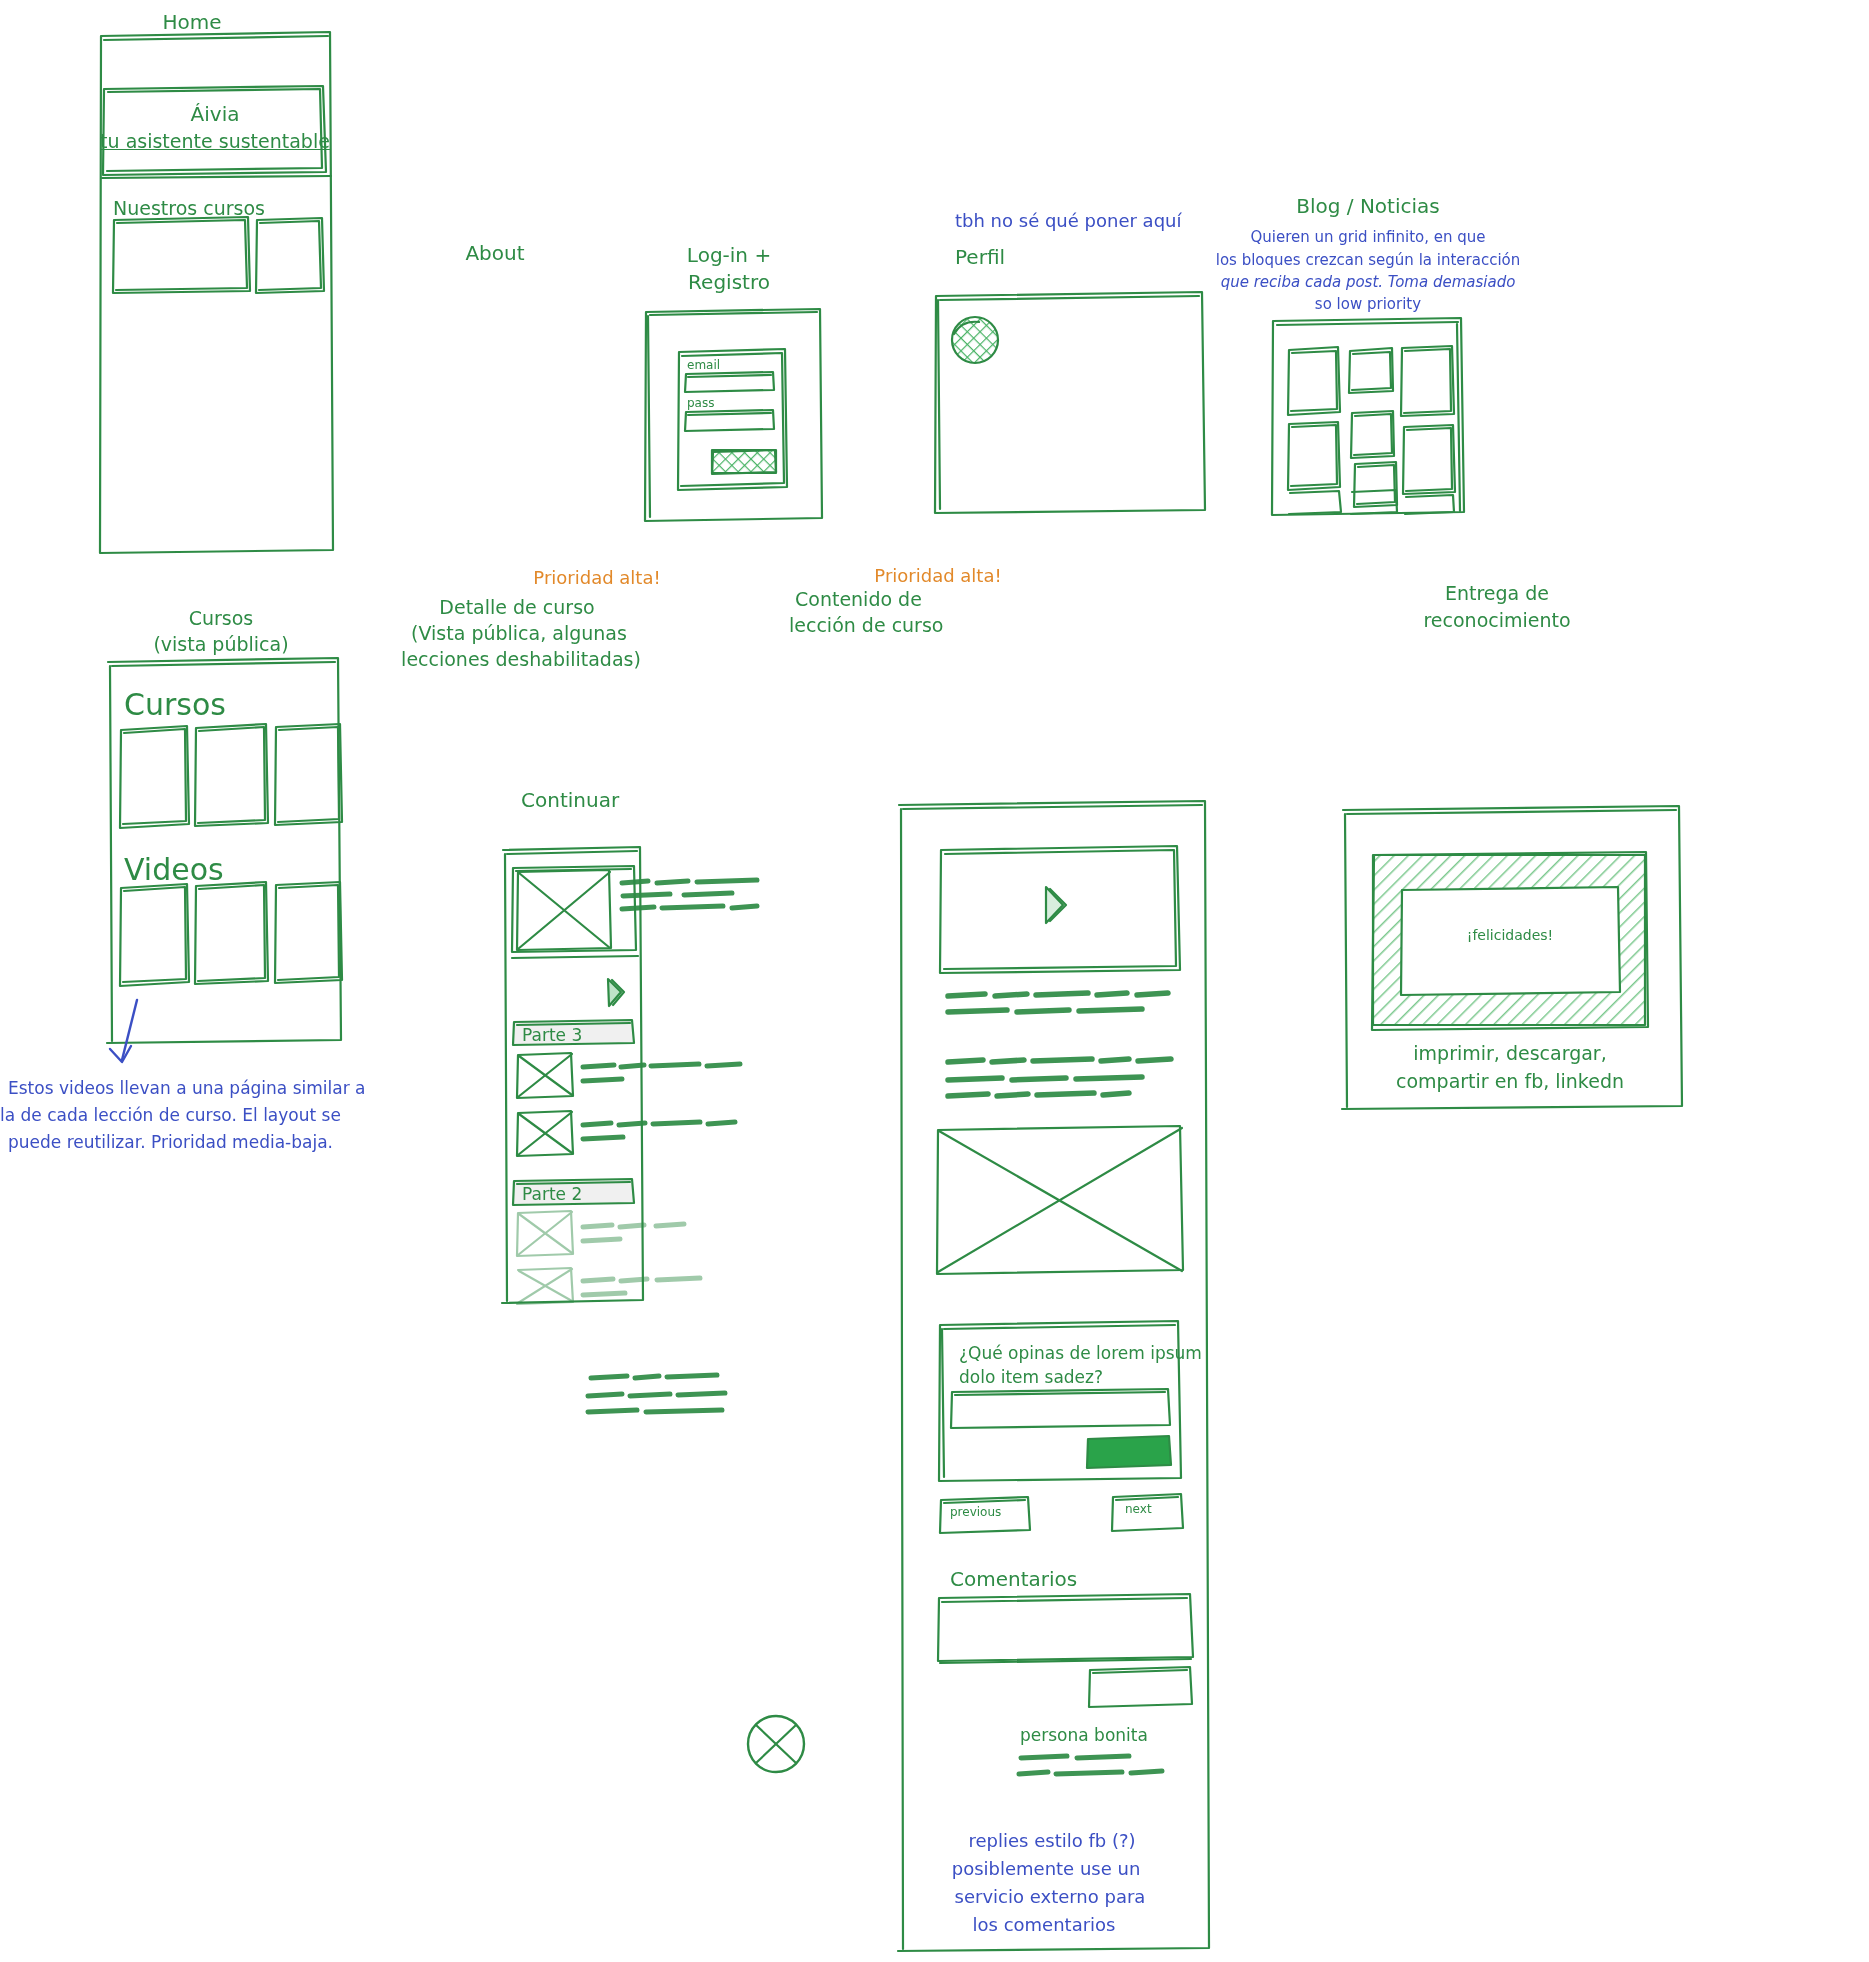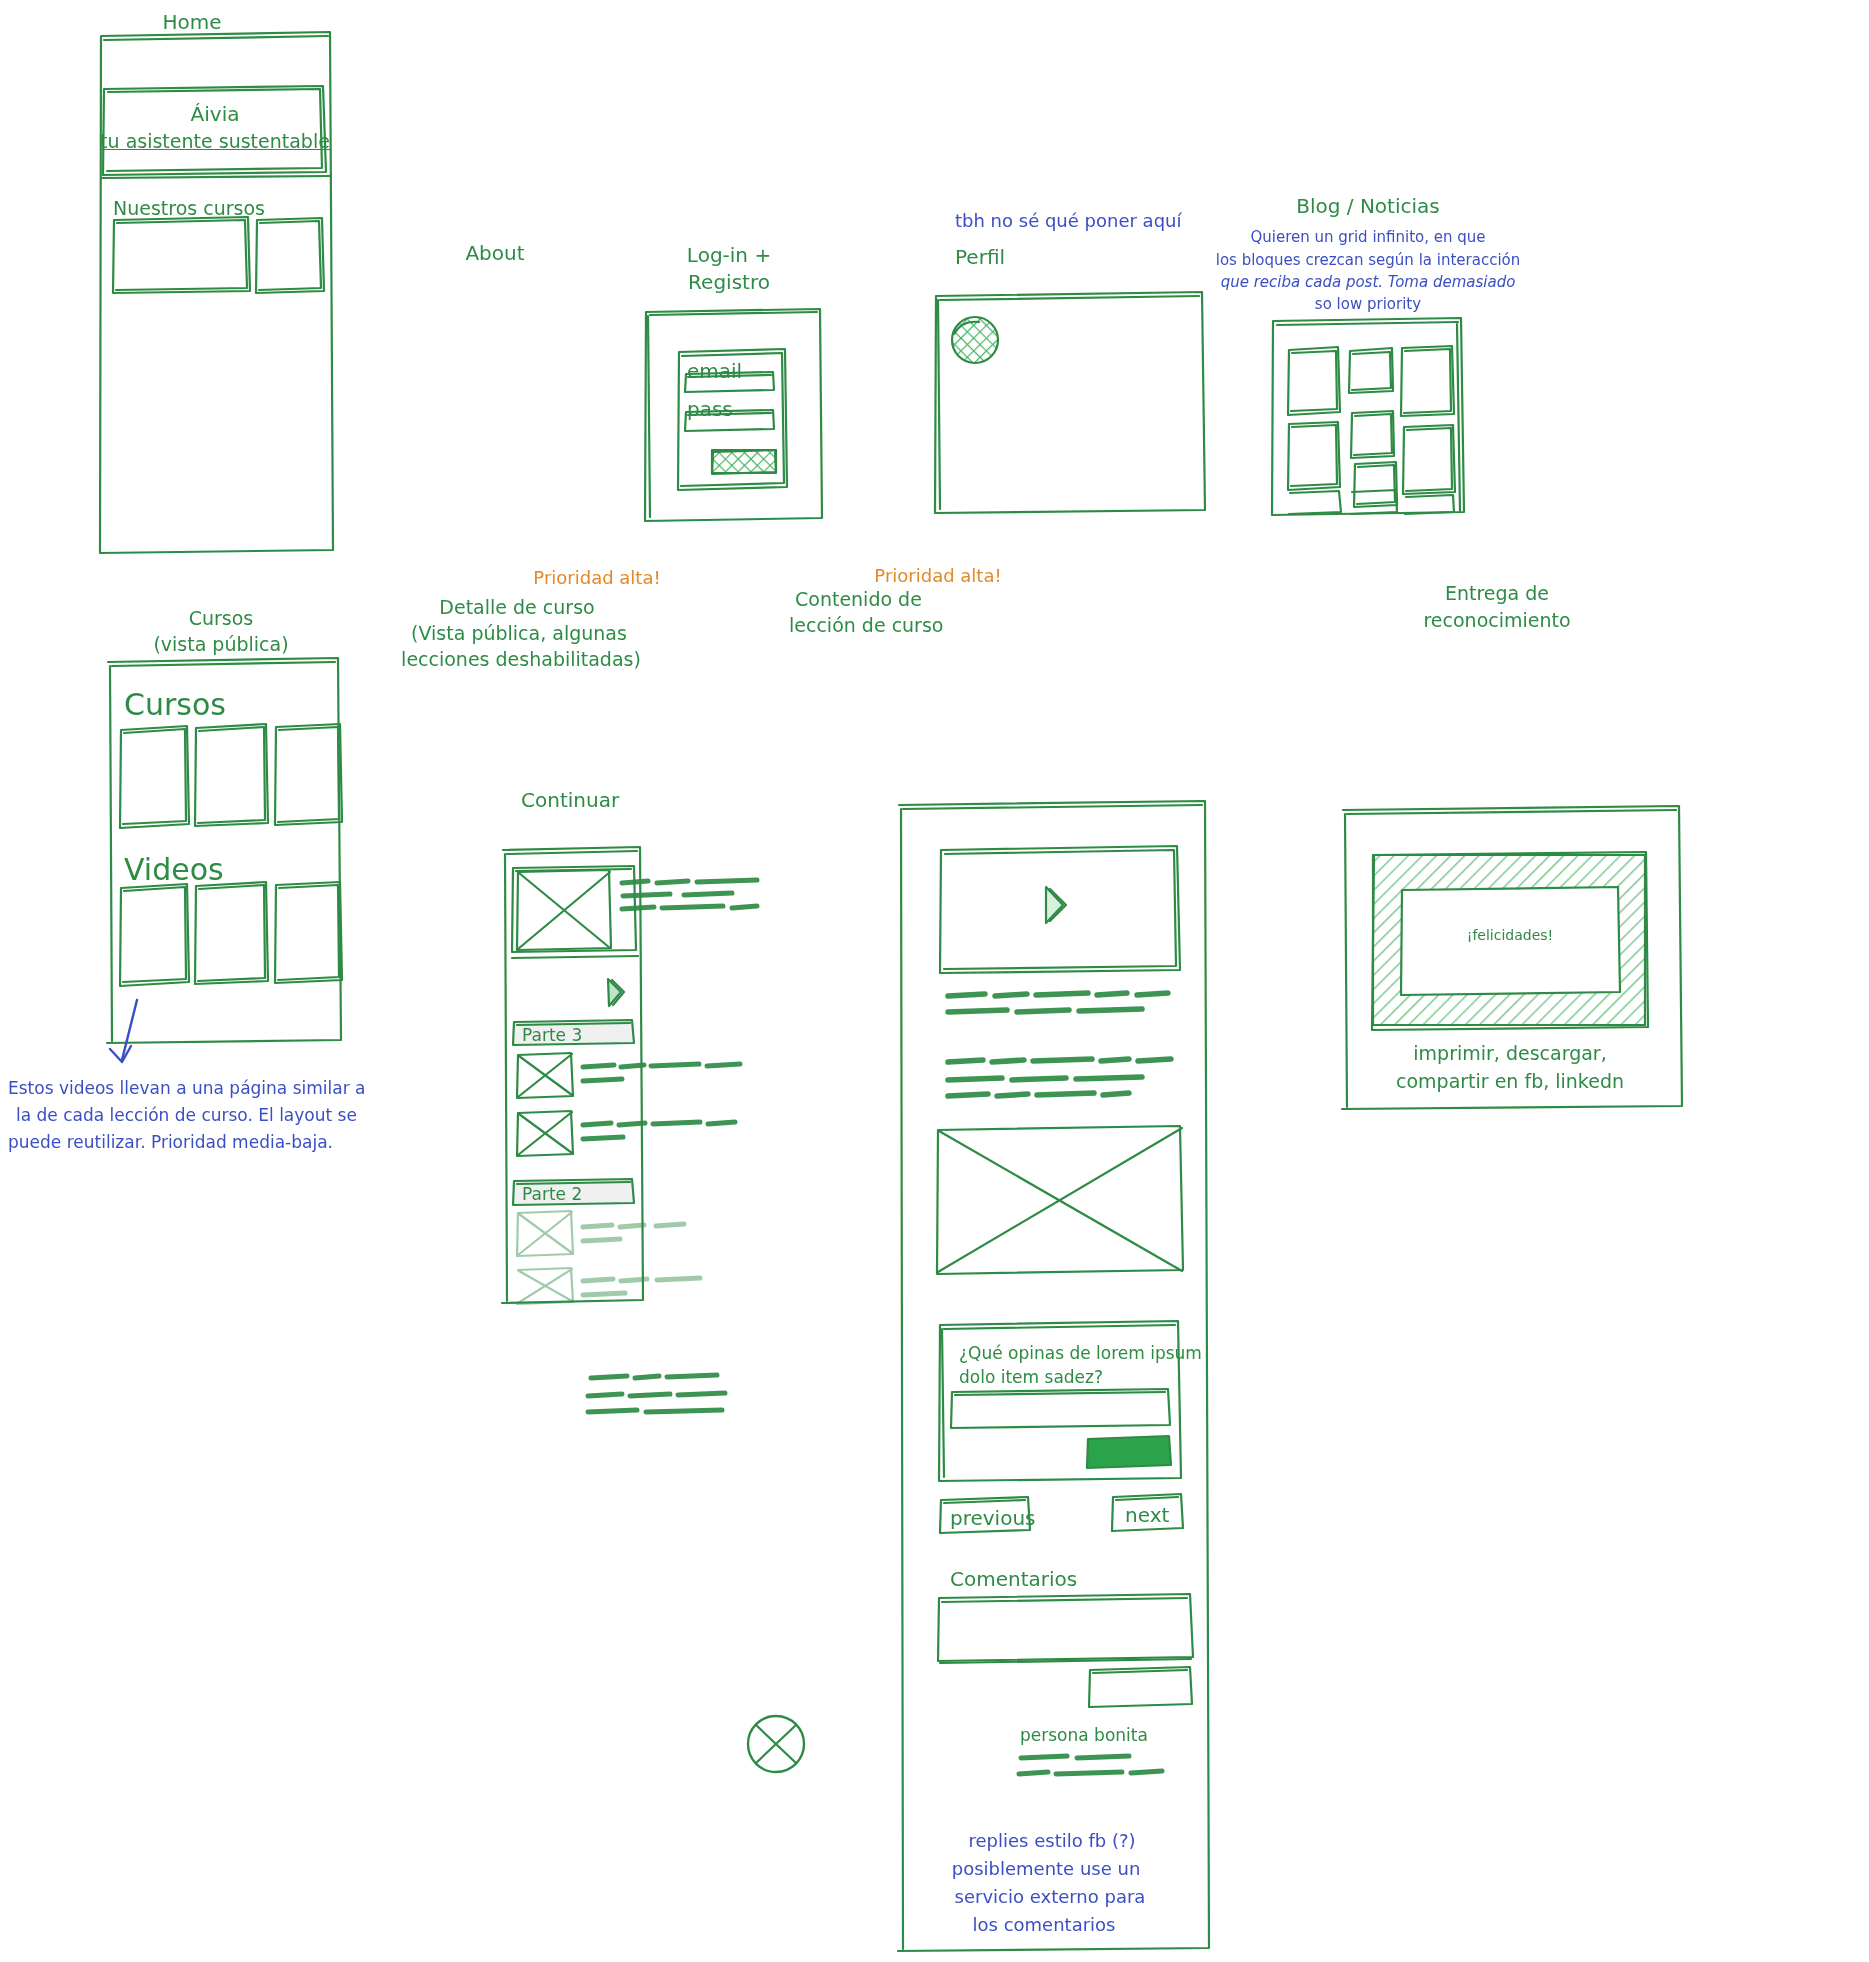--- a/index.html
+++ b/index.html
@@ -11,21 +11,21 @@
   .cv{position:absolute;left:0;top:0;width:1869px;height:1962px;}
   .lbl{position:absolute;color:#2e8b45;white-space:pre;line-height:1.45;}
   .lbl.blue{color:#3b4fc4;}
   .lbl.orange{color:#e2892a;}
   .c{text-align:left;transform:translateX(-50%);}
   .l{text-align:left;}
   .t20{font-size:20px;}
   .t19{font-size:19px;}
   .t18{font-size:18px;}
   .t17{font-size:17px;}
-  .t16{font-size:20px;}
+  .t16{font-size:12px;}
   .t15{font-size:15px;}
   .t28{font-size:30px;}
   .t22{font-size:14px;}
 </style>
 </head>
 <body>
 
 <svg class="cv" viewBox="0 0 1869 1962">
   <defs>
     <pattern id="hatch" width="10" height="10" patternUnits="userSpaceOnUse" patternTransform="rotate(45)">
@@ -351,21 +351,21 @@
 <div class="lbl c t15 blue" style="left:1368px;top:227px;">Quieren un grid infinito, en que</div>
 <div class="lbl c t15 blue" style="left:1368px;top:250px;">los bloques crezcan según la interacción</div>
 <div class="lbl c t15 blue" style="left:1368px;top:272px;font-style:italic;">que reciba cada post. Toma demasiado</div>
 <div class="lbl c t15 blue" style="left:1368px;top:294px;">so low priority</div>
 
 <div class="lbl c t19" style="left:221px;top:605px;">Cursos</div>
 <div class="lbl c t19" style="left:221px;top:631px;">(vista pública)</div>
 <div class="lbl l t28" style="left:124px;top:683px;">Cursos</div>
 <div class="lbl l t28" style="left:124px;top:848px;">Videos</div>
 <div class="lbl l t17 blue" style="left:8px;top:1076px;">Estos videos llevan a una página similar a</div>
-<div class="lbl l t17 blue" style="left:16px;top:1103px;">la de cada lección de curso. El layout se</div>
+<div class="lbl l t17 blue" style="left:0;top:1103px;">la de cada lección de curso. El layout se</div>
 <div class="lbl l t17 blue" style="left:8px;top:1130px;">puede reutilizar. Prioridad media-baja.</div>
 
 <div class="lbl c t18 orange" style="left:597px;top:565px;">Prioridad alta!</div>
 <div class="lbl c t19" style="left:517px;top:594px;">Detalle de curso</div>
 <div class="lbl c t19" style="left:519px;top:620px;">(Vista pública, algunas</div>
 <div class="lbl c t19" style="left:521px;top:646px;">lecciones deshabilitadas)</div>
 <div class="lbl l t20" style="left:521px;top:786px;">Continuar</div>
 <div class="lbl l t17" style="left:522px;top:1023px;">Parte 3</div>
 <div class="lbl l t17" style="left:522px;top:1182px;">Parte 2</div>
 

